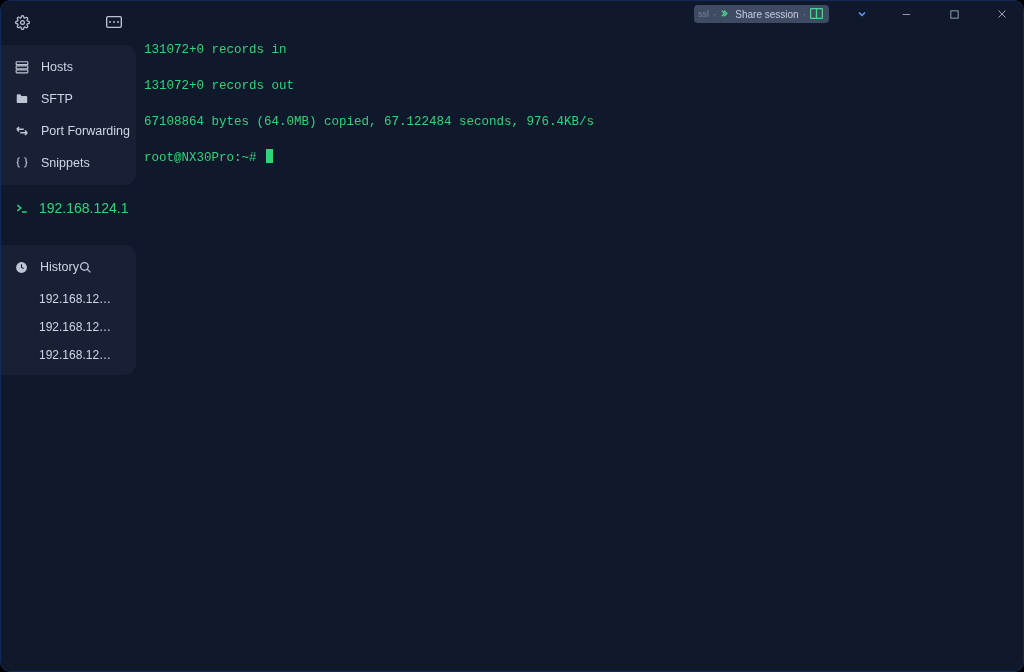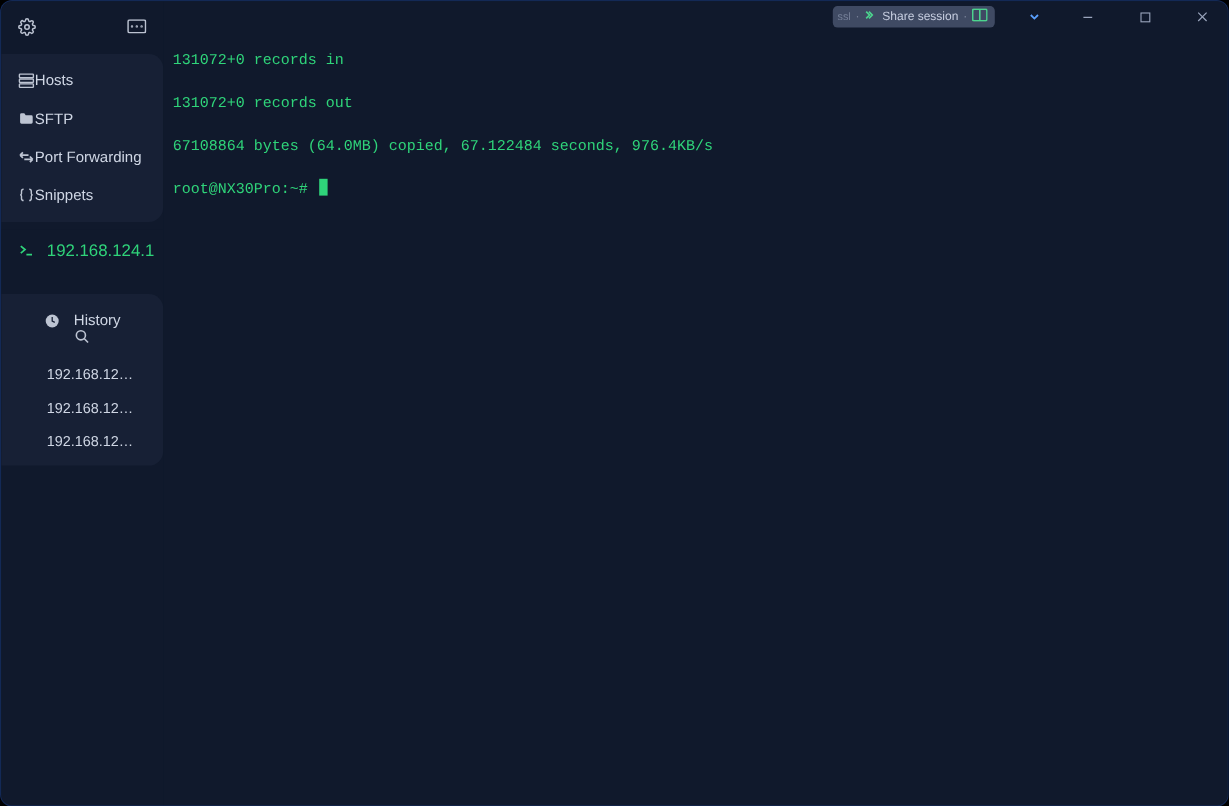--- a/index.html
+++ b/index.html
@@ -57,43 +57,43 @@
   .nav-block {
     margin-top: 14px;
     background: var(--bg-sidebar);
     border-top-right-radius: 12px;
     border-bottom-right-radius: 12px;
     padding: 6px 0;
   }
   .nav-item {
     display: flex;
     align-items: center;
+    gap: 12px;
     padding: 9px 14px;
     cursor: pointer;
   }
   .nav-item span { white-space: nowrap; }
 
   .active-session {
     display: flex;
     align-items: center;
     gap: 10px;
     padding: 9px 14px;
     color: var(--term-green);
     font-size: 14px;
     margin-top: 6px;
     margin-bottom: 6px;
     background: var(--bg-sidebar-dark);
   }
 
   .hist-header {
     display: flex;
     align-items: center;
-    justify-content: flex-end;
+    justify-content: flex-start;
     padding: 9px 14px;
-    flex-direction: column;
   }
   .hist-header-left {
     display: flex;
     align-items: center;
     gap: 12px;
   }
   .hist-list { padding: 2px 0 0 0; }
   .hist-item {
     padding: 7px 14px 7px 38px;
     font-size: 12px;

